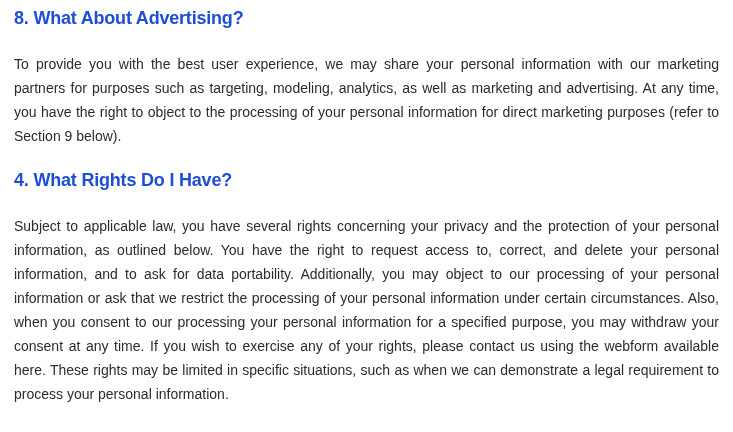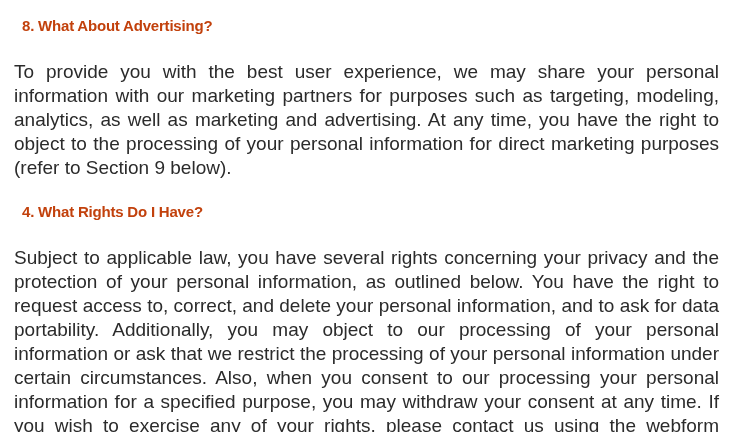--- a/index.html
+++ b/index.html
@@ -12,31 +12,31 @@
     height: 432px;
     box-sizing: border-box;
     padding: 6px 14px 0 14px;
     background: #ffffff;
     font-family: "Liberation Sans", "DejaVu Sans", sans-serif;
     overflow: hidden;
   }
   .section-heading {
     font-family: "Liberation Sans", "DejaVu Sans", sans-serif;
     font-weight: 700;
-    font-size: 15px;
+    font-size: 18px;
     line-height: 24px;
-    color: #c2410c;
+    color: #1d4ed8;
     letter-spacing: -0.2px;
-    margin: 8px;
+    margin: 0;
   }
   .section-heading.second {
     margin-top: 20px;
   }
   .body-paragraph {
-    font-size: 19px;
+    font-size: 14px;
     line-height: 24px;
     color: #2b2b2b;
     text-align: justify;
     margin: 22px 0 0 0;
   }
 </style>
 </head>
 <body>
 
 <div class="page">

